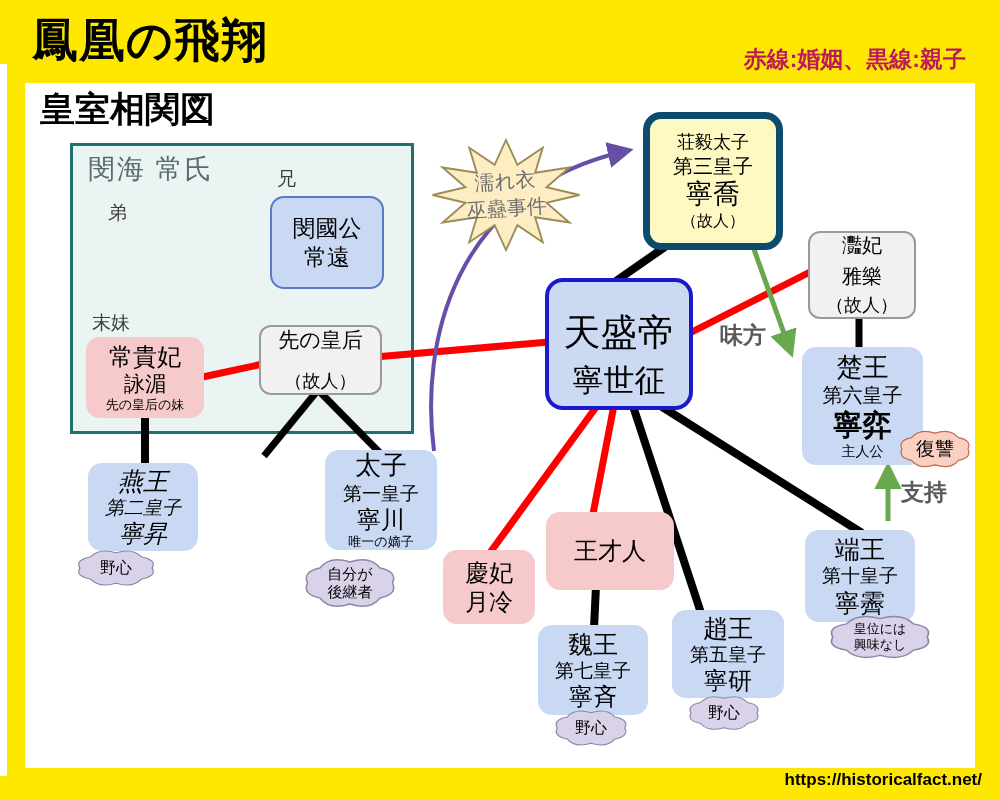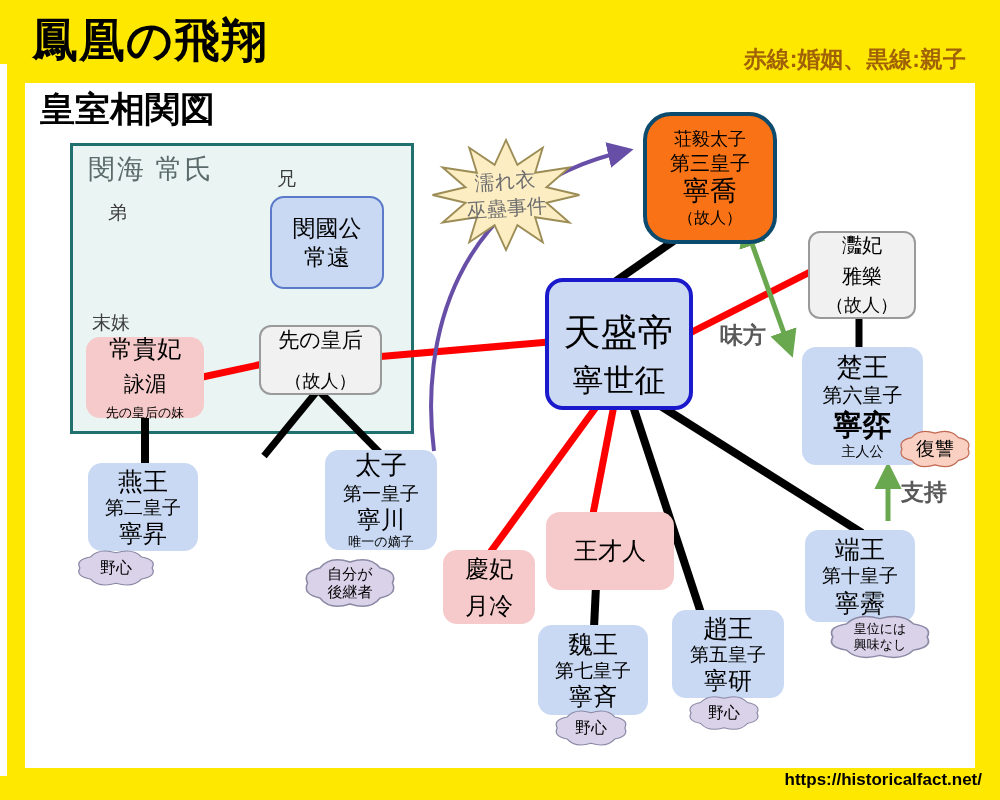--- a/index.html
+++ b/index.html
@@ -1,35 +1,35 @@
 <!DOCTYPE html>
 <html><head>
 <meta charset="utf-8">
 <style>
   html,body{margin:0;padding:0;}
   .page{position:relative;width:1000px;height:800px;background:#ffe800;
         font-family:"Liberation Sans","DejaVu Sans",sans-serif;overflow:hidden;}
   .white-area{position:absolute;left:25px;top:83px;width:950px;height:685px;background:#ffffff;}
   .edge-sliver{position:absolute;left:0;top:64px;width:7px;height:712px;background:#ffffff;}
   .main-title{position:absolute;left:32px;top:10px;font-size:46px;font-weight:900;color:#000;letter-spacing:1px;}
-  .legend{position:absolute;top:44px;right:34px;font-size:23px;font-weight:700;color:#a16207;}
+  .legend{position:absolute;top:44px;right:34px;font-size:23px;font-weight:700;color:#be185d;}
   .subtitle{position:absolute;left:40px;top:86px;font-size:35px;font-weight:900;color:#000;}
   .site-url{position:absolute;right:18px;top:770px;font-size:17px;font-weight:600;color:#000;text-decoration:none;}
 
   .clanbox{position:absolute;left:70px;top:143px;width:338px;height:285px;background:#e9f4f3;border:3px solid #20706e;}
   .clanlabel{position:absolute;left:88px;top:151px;font-size:27px;color:#5b6a6a;letter-spacing:2px;}
   .rel{position:absolute;font-size:19px;color:#3d3d3d;}
 
   .node{position:absolute;border-radius:14px;display:flex;flex-direction:column;align-items:center;
         justify-content:center;text-align:center;color:#000;line-height:1.22;}
   .blue{background:#c9d9f3;}
   .blue-border{border:2px solid #5b79c9;}
-  .pink{background:#f6caca;gap:8px;}
+  .pink{background:#f6caca;}
   .gray{background:#f1f1f1;border:2px solid #9a9a9a;justify-content:space-between;}
-  .soft-gray{background:#f97316;border:4px solid #0c4a6e;border-radius:28px;}
+  .soft-gray{background:#fef9c3;border:7px solid #0c4a6e;border-radius:18px;}
   .emperor{background:#ccd9f2;border:4px solid #1a1acc;border-radius:18px;line-height:1.42;}
 
   .lines-layer{position:absolute;left:0;top:0;width:1000px;height:800px;pointer-events:none;}
 
   .cloud{position:absolute;}
   .cloud svg{position:absolute;left:0;top:0;width:100%;height:100%;overflow:visible;}
   .cloud .txt{position:relative;width:100%;height:100%;display:flex;flex-direction:column;align-items:center;
               justify-content:center;line-height:1.2;color:#000;}
   .cloud.purple path{fill:#d9d2e9;stroke:#8b8aa6;stroke-width:2;}
   .cloud.pinkc path{fill:#fad0c2;stroke:#c06a52;stroke-width:2;}
@@ -146,21 +146,21 @@
   <div class="node pink" style="left:443px;top:550px;width:92px;height:74px;">
     <div style="font-size:24px;">慶妃</div>
     <div style="font-size:24px;">月冷</div>
   </div>
   <div class="node blue" style="left:325px;top:450px;width:112px;height:100px;">
     <div style="font-size:26px;">太子</div>
     <div style="font-size:19px;">第一皇子</div>
     <div style="font-size:24px;">寧川</div>
     <div style="font-size:13px;">唯一の嫡子</div>
   </div>
-  <div class="node blue" style="left:88px;top:463px;width:110px;height:88px;">
+  <div class="node blue" style="left:88px;top:463px;width:110px;height:88px;font-style:italic;">
     <div style="font-size:25px;">燕王</div>
     <div style="font-size:19px;">第二皇子</div>
     <div style="font-size:24px;">寧昇</div>
   </div>
 
   <div class="cloud pinkc" style="left:893px;top:424px;width:84px;height:50px;">
     <svg viewBox="0 0 140 88" preserveAspectRatio="none">
         <path d="M125 44 Q132 59 109 64 Q96 81 70 72 Q44 81 31 64 Q8 59 15 44 Q8 29 31 24 Q44 7 70 16 Q96 7 109 24 Q132 29 125 44 Z"></path>
       </svg>
     <div class="txt" style="font-size:19px;">

